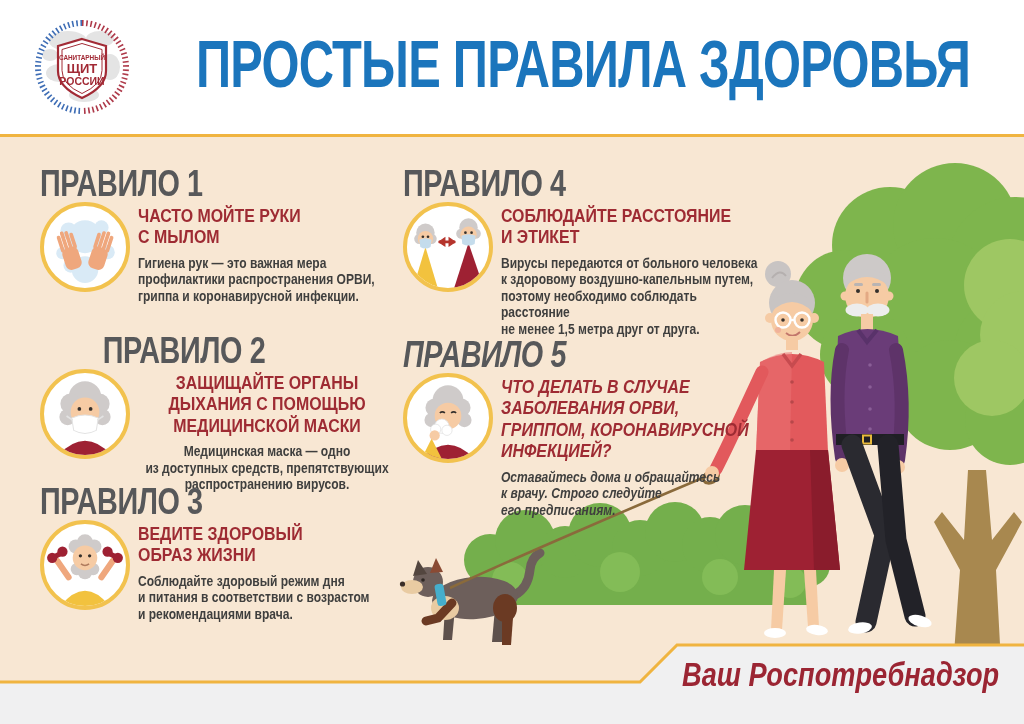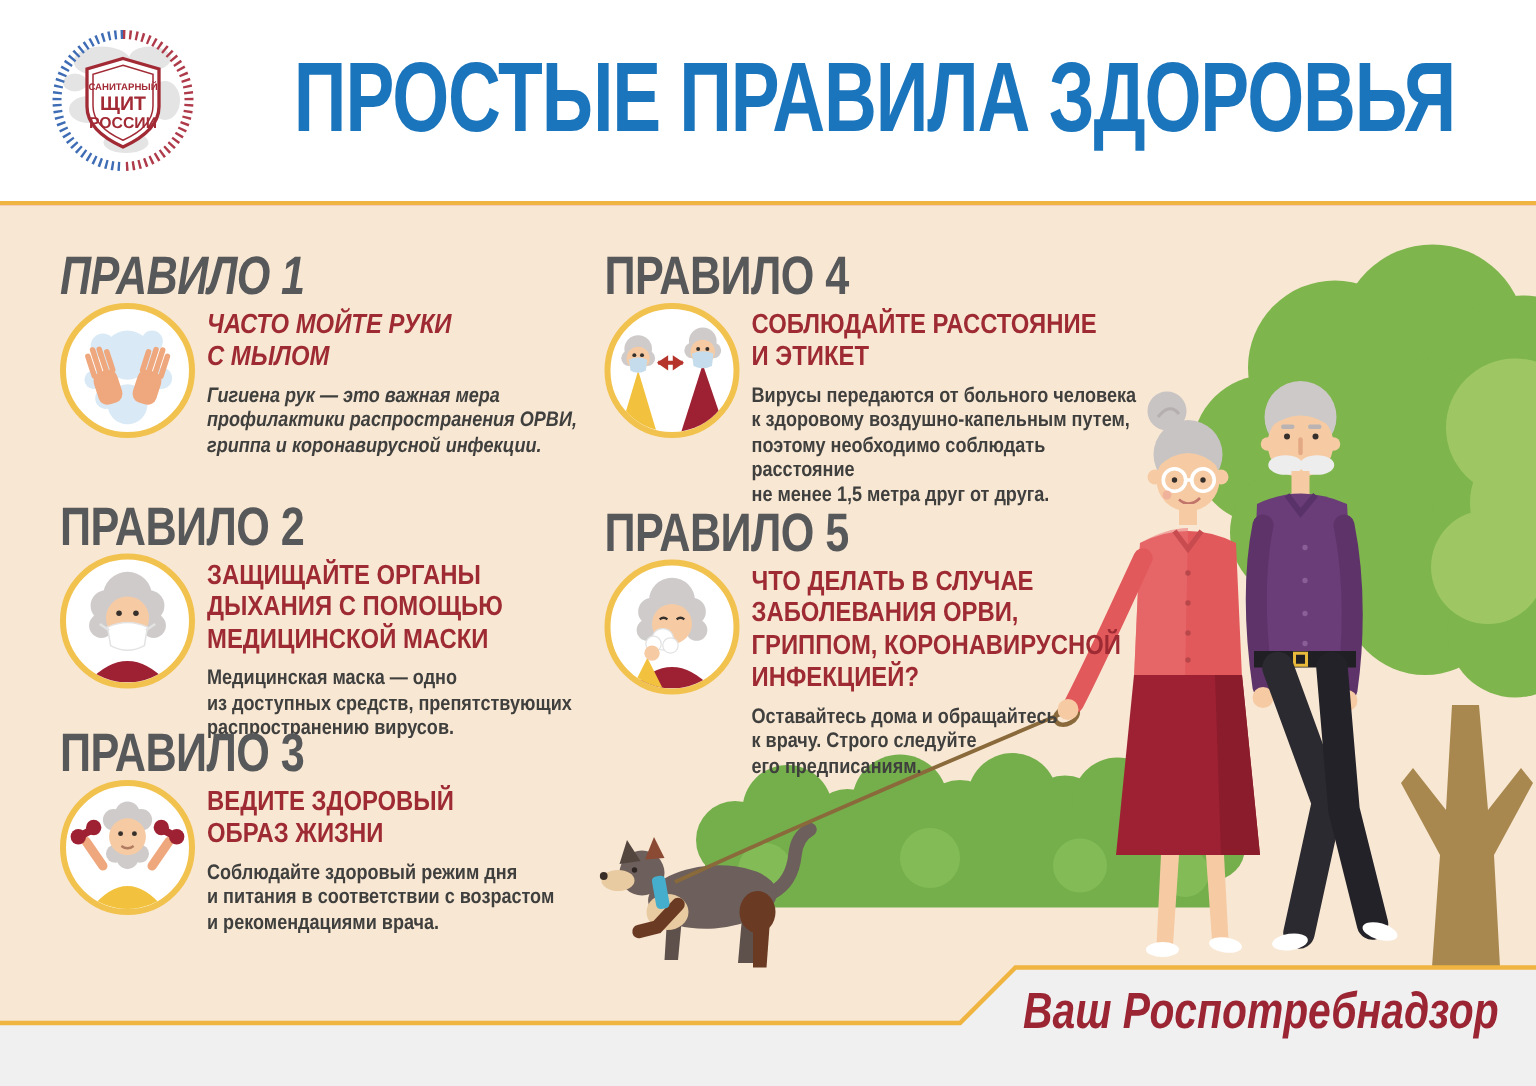--- a/index.html
+++ b/index.html
@@ -1,16 +1,16 @@
 <!DOCTYPE html>
 <html><head>
 <meta charset="utf-8">
 <style>
   html,body{margin:0;padding:0;background:#e8e8e8;}
-  .page{position:relative;width:1024px;height:724px;overflow:hidden;background:#f0abfc;
+  .page{position:relative;width:1024px;height:724px;overflow:hidden;background:#eab308;
         font-family:"Liberation Sans",sans-serif;}
   
   .header{position:absolute;left:0;top:0;width:1024px;height:134px;background:#ffffff;}
   .logo{position:absolute;left:26px;top:12px;width:112px;height:110px;}
   .title{position:absolute;left:150px;top:26px;width:866px;height:76px;
          display:flex;align-items:center;justify-content:center;
          font-size:66px;font-weight:bold;color:#1B75BC;letter-spacing:-1px;
          transform:scaleX(0.74);transform-origin:center;white-space:nowrap;}
   .divider-top{position:absolute;left:0;top:134px;width:1024px;height:3px;background:#F0B440;}
   
@@ -186,21 +186,21 @@
       <circle cx="322" cy="333" r="7" fill="#F6CBA4"></circle>
       <path d="M366,310 L438,310 L450,430 L354,430 Z" fill="#9E2133"></path>
       <path d="M420,310 L438,310 L450,430 L424,430 Z" fill="#8A1C2C"></path>
       <polygon points="384,430 396,430 392,490 381,490" fill="#F6CBA4"></polygon>
       <polygon points="414,430 426,430 429,487 418,487" fill="#F6CBA4"></polygon>
       <ellipse cx="385" cy="493" rx="11" ry="5" fill="#FFFFFF"></ellipse>
       <ellipse cx="427" cy="490" rx="11" ry="5" fill="#FFFFFF" transform="rotate(8 427 490)"></ellipse>
     </g>
   </svg>
 
-  <section class="rule" style="left:40px;top:163px;font-style:italic;">
+  <section class="rule" style="left:40px;top:163px;">
     <h2>ПРАВИЛО 1</h2>
     <div class="icon-circle">
       <svg width="82" height="82" viewBox="0 0 80 80">
         <g fill="#D9EAF6">
             <circle cx="40" cy="30" r="16"></circle>
             <circle cx="24" cy="24" r="8"></circle>
             <circle cx="56" cy="21" r="7"></circle>
           <circle cx="18" cy="46" r="6"></circle>
             <circle cx="62" cy="45" r="7"></circle>
             <circle cx="40" cy="62" r="13"></circle>
@@ -226,21 +226,21 @@
     </div>
     <div class="rule-text">
       <h3>ЧАСТО МОЙТЕ РУКИ
 С МЫЛОМ</h3>
       <p>Гигиена рук — это важная мера
 профилактики распространения ОРВИ,
 гриппа и коронавирусной инфекции.</p>
     </div>
   </section>
 
-  <section class="rule" style="left:40px;top:330px;">
+  <section class="rule" style="left:40px;top:330px;text-align:center;">
     <h2>ПРАВИЛО 2</h2>
     <div class="icon-circle">
       <svg width="82" height="82" viewBox="0 0 80 80">
         <path d="M14,80 Q40,52 66,80 Z" fill="#9E2133"></path>
         <g fill="#CFCBCA">
             <circle cx="40" cy="24" r="16"></circle>
             <circle cx="26" cy="30" r="10"></circle>
             <circle cx="54" cy="30" r="10"></circle>
           <circle cx="23" cy="43" r="8"></circle>
             <circle cx="57" cy="43" r="8"></circle>
@@ -335,21 +335,21 @@
     <div class="rule-text">
       <h3>СОБЛЮДАЙТЕ РАССТОЯНИЕ
 И ЭТИКЕТ</h3>
       <p>Вирусы передаются от больного человека
 к здоровому воздушно-капельным путем,
 поэтому необходимо соблюдать расстояние
 не менее 1,5 метра друг от друга.</p>
     </div>
   </section>
 
-  <section class="rule" style="left:403px;top:334px;">
+  <section class="rule" style="left:403px;top:334px;font-style:italic;">
     <h2>ПРАВИЛО 5</h2>
     <div class="icon-circle">
       <svg width="82" height="82" viewBox="0 0 80 80">
         <path d="M14,80 Q40,52 66,80 Z" fill="#9E2133"></path>
         <path d="M14,80 L24,60 L34,80 Z" fill="#F2C23E"></path>
         <g fill="#CFCBCA">
             <circle cx="40" cy="23" r="15"></circle>
             <circle cx="27" cy="30" r="9"></circle>
             <circle cx="53" cy="30" r="9"></circle>
           <circle cx="24" cy="42" r="7"></circle>

